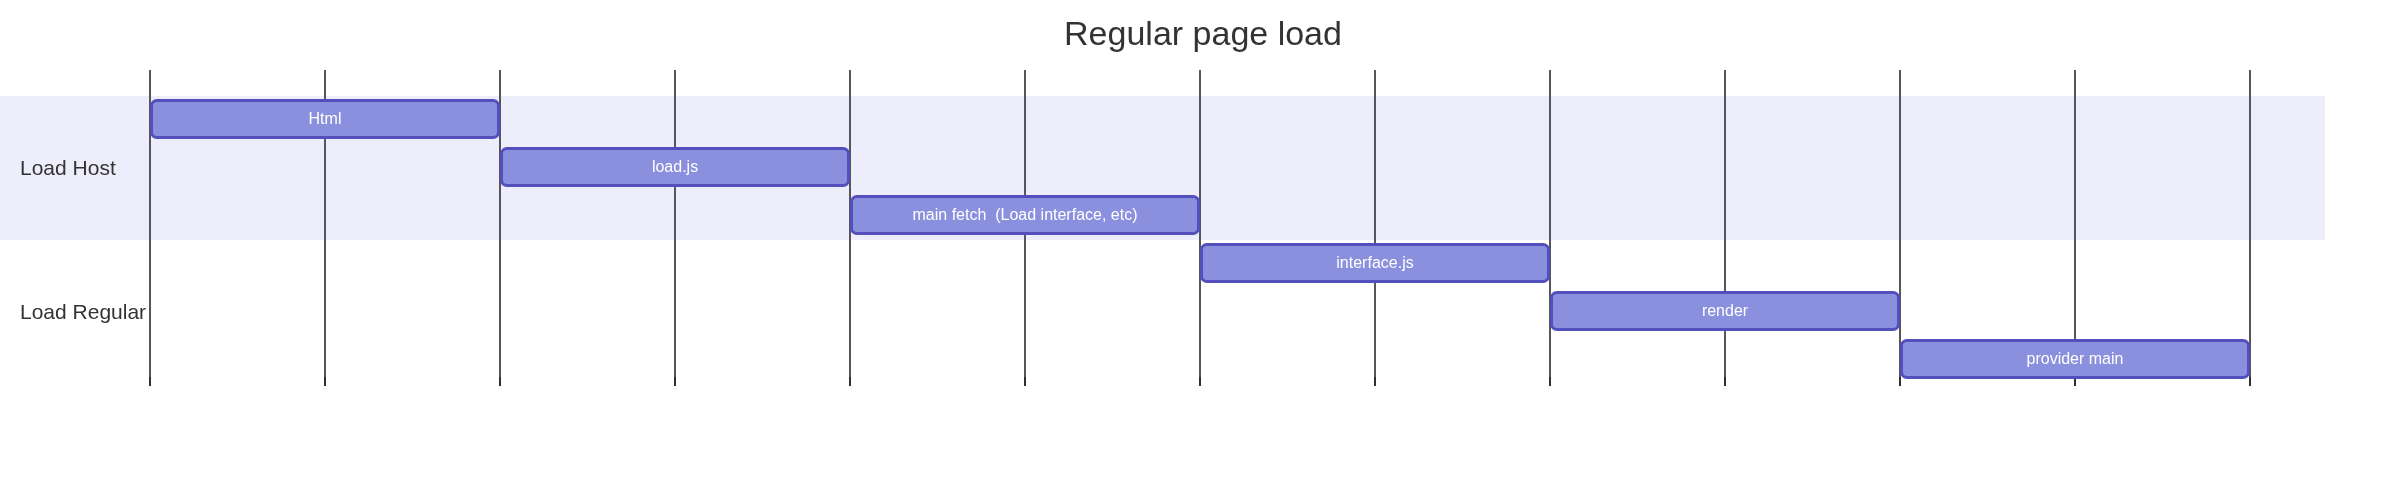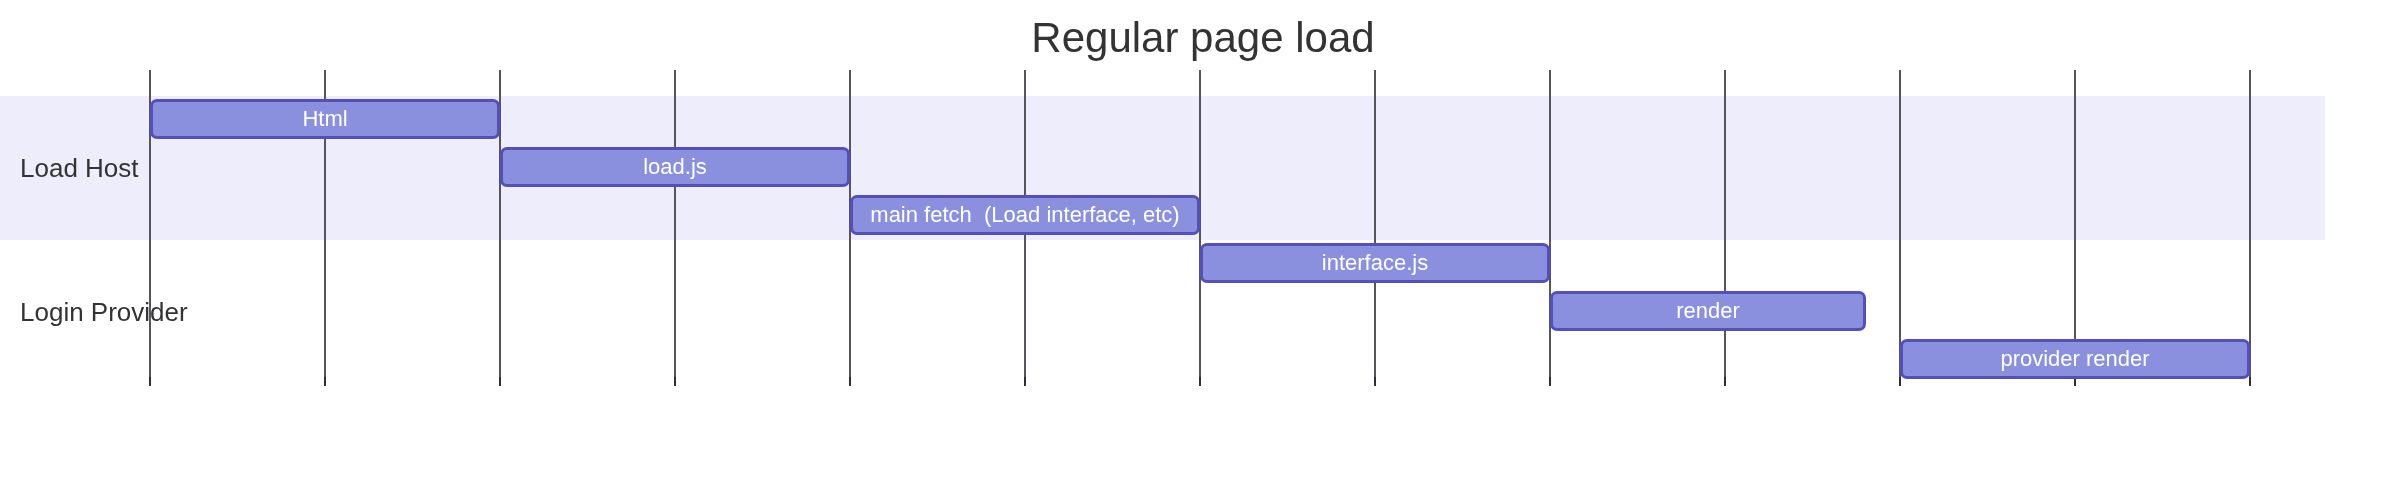--- a/index.html
+++ b/index.html
@@ -17,37 +17,37 @@
   #chart {
     position: absolute;
     inset: 0;
   }
   .chart-title {
     position: absolute;
     top: 14px;
     left: 0;
     right: 0;
     text-align: center;
-    font-size: 42px;
+    font-size: 34px;
     line-height: 1.15;
     color: #333333;
     z-index: 3;
     padding-left: 6px;
   }
   .band {
     position: absolute;
     left: 0;
     width: 2325px;
     z-index: 0;
   }
   .section-label {
     position: absolute;
     left: 20px;
     transform: translateY(-50%);
-    font-size: 26px;
+    font-size: 21px;
     color: #333333;
     z-index: 1;
     white-space: pre;
   }
   .gridline {
     position: absolute;
     width: 2px;
     z-index: 1;
   }
   .gridline .tick {
@@ -63,21 +63,21 @@
     box-sizing: border-box;
     border-style: solid;
     border-width: 3px;
     border-radius: 7px;
     display: flex;
     align-items: center;
     justify-content: center;
     z-index: 2;
   }
   .task-label {
-    font-size: 22px;
+    font-size: 16px;
     white-space: pre;
     line-height: 1;
   }
 </style>
 </head>
 <body style="background: rgb(255, 255, 255);">
 
 <div id="chart">
   <div class="chart-title" style="color: rgb(51, 51, 51);">Regular page load</div>
   <div id="bands-layer">
@@ -120,35 +120,35 @@
       </div>
       <div class="gridline" style="left: 2074px; top: 70px; height: 316px; background: rgb(85, 85, 91);">
         <div class="tick" style="background: rgb(46, 46, 51);"></div>
       </div>
       <div class="gridline" style="left: 2249px; top: 70px; height: 316px; background: rgb(85, 85, 91);">
         <div class="tick" style="background: rgb(46, 46, 51);"></div>
       </div>
     </div>
   <div id="labels-layer">
       <div class="section-label" style="top: 168px; color: rgb(51, 51, 51);">Load Host</div>
-      <div class="section-label" style="top: 312px; color: rgb(51, 51, 51);">Login Provider</div>
+      <div class="section-label" style="top: 312px; color: rgb(51, 51, 51);">Load Regular</div>
     </div>
   <div id="bars-layer">
       <div class="task-bar" style="left: 150px; width: 350px; top: 99px; background: rgb(138, 144, 221); border-color: rgb(83, 79, 188);">
         <span class="task-label" style="color: rgb(255, 255, 255);">Html</span>
       </div>
       <div class="task-bar" style="left: 500px; width: 350px; top: 147px; background: rgb(138, 144, 221); border-color: rgb(83, 79, 188);">
         <span class="task-label" style="color: rgb(255, 255, 255);">load.js</span>
       </div>
       <div class="task-bar" style="left: 850px; width: 350px; top: 195px; background: rgb(138, 144, 221); border-color: rgb(83, 79, 188);">
         <span class="task-label" style="color: rgb(255, 255, 255);">main fetch  (Load interface, etc)</span>
       </div>
       <div class="task-bar" style="left: 1200px; width: 350px; top: 243px; background: rgb(138, 144, 221); border-color: rgb(83, 79, 188);">
         <span class="task-label" style="color: rgb(255, 255, 255);">interface.js</span>
       </div>
-      <div class="task-bar" style="left: 1550px; width: 316px; top: 291px; background: rgb(138, 144, 221); border-color: rgb(83, 79, 188);">
+      <div class="task-bar" style="left: 1550px; width: 350px; top: 291px; background: rgb(138, 144, 221); border-color: rgb(83, 79, 188);">
         <span class="task-label" style="color: rgb(255, 255, 255);">render</span>
       </div>
       <div class="task-bar" style="left: 1900px; width: 350px; top: 339px; background: rgb(138, 144, 221); border-color: rgb(83, 79, 188);">
-        <span class="task-label" style="color: rgb(255, 255, 255);">provider render</span>
+        <span class="task-label" style="color: rgb(255, 255, 255);">provider main</span>
       </div>
     </div>
 </div>
 
 </body></html>

